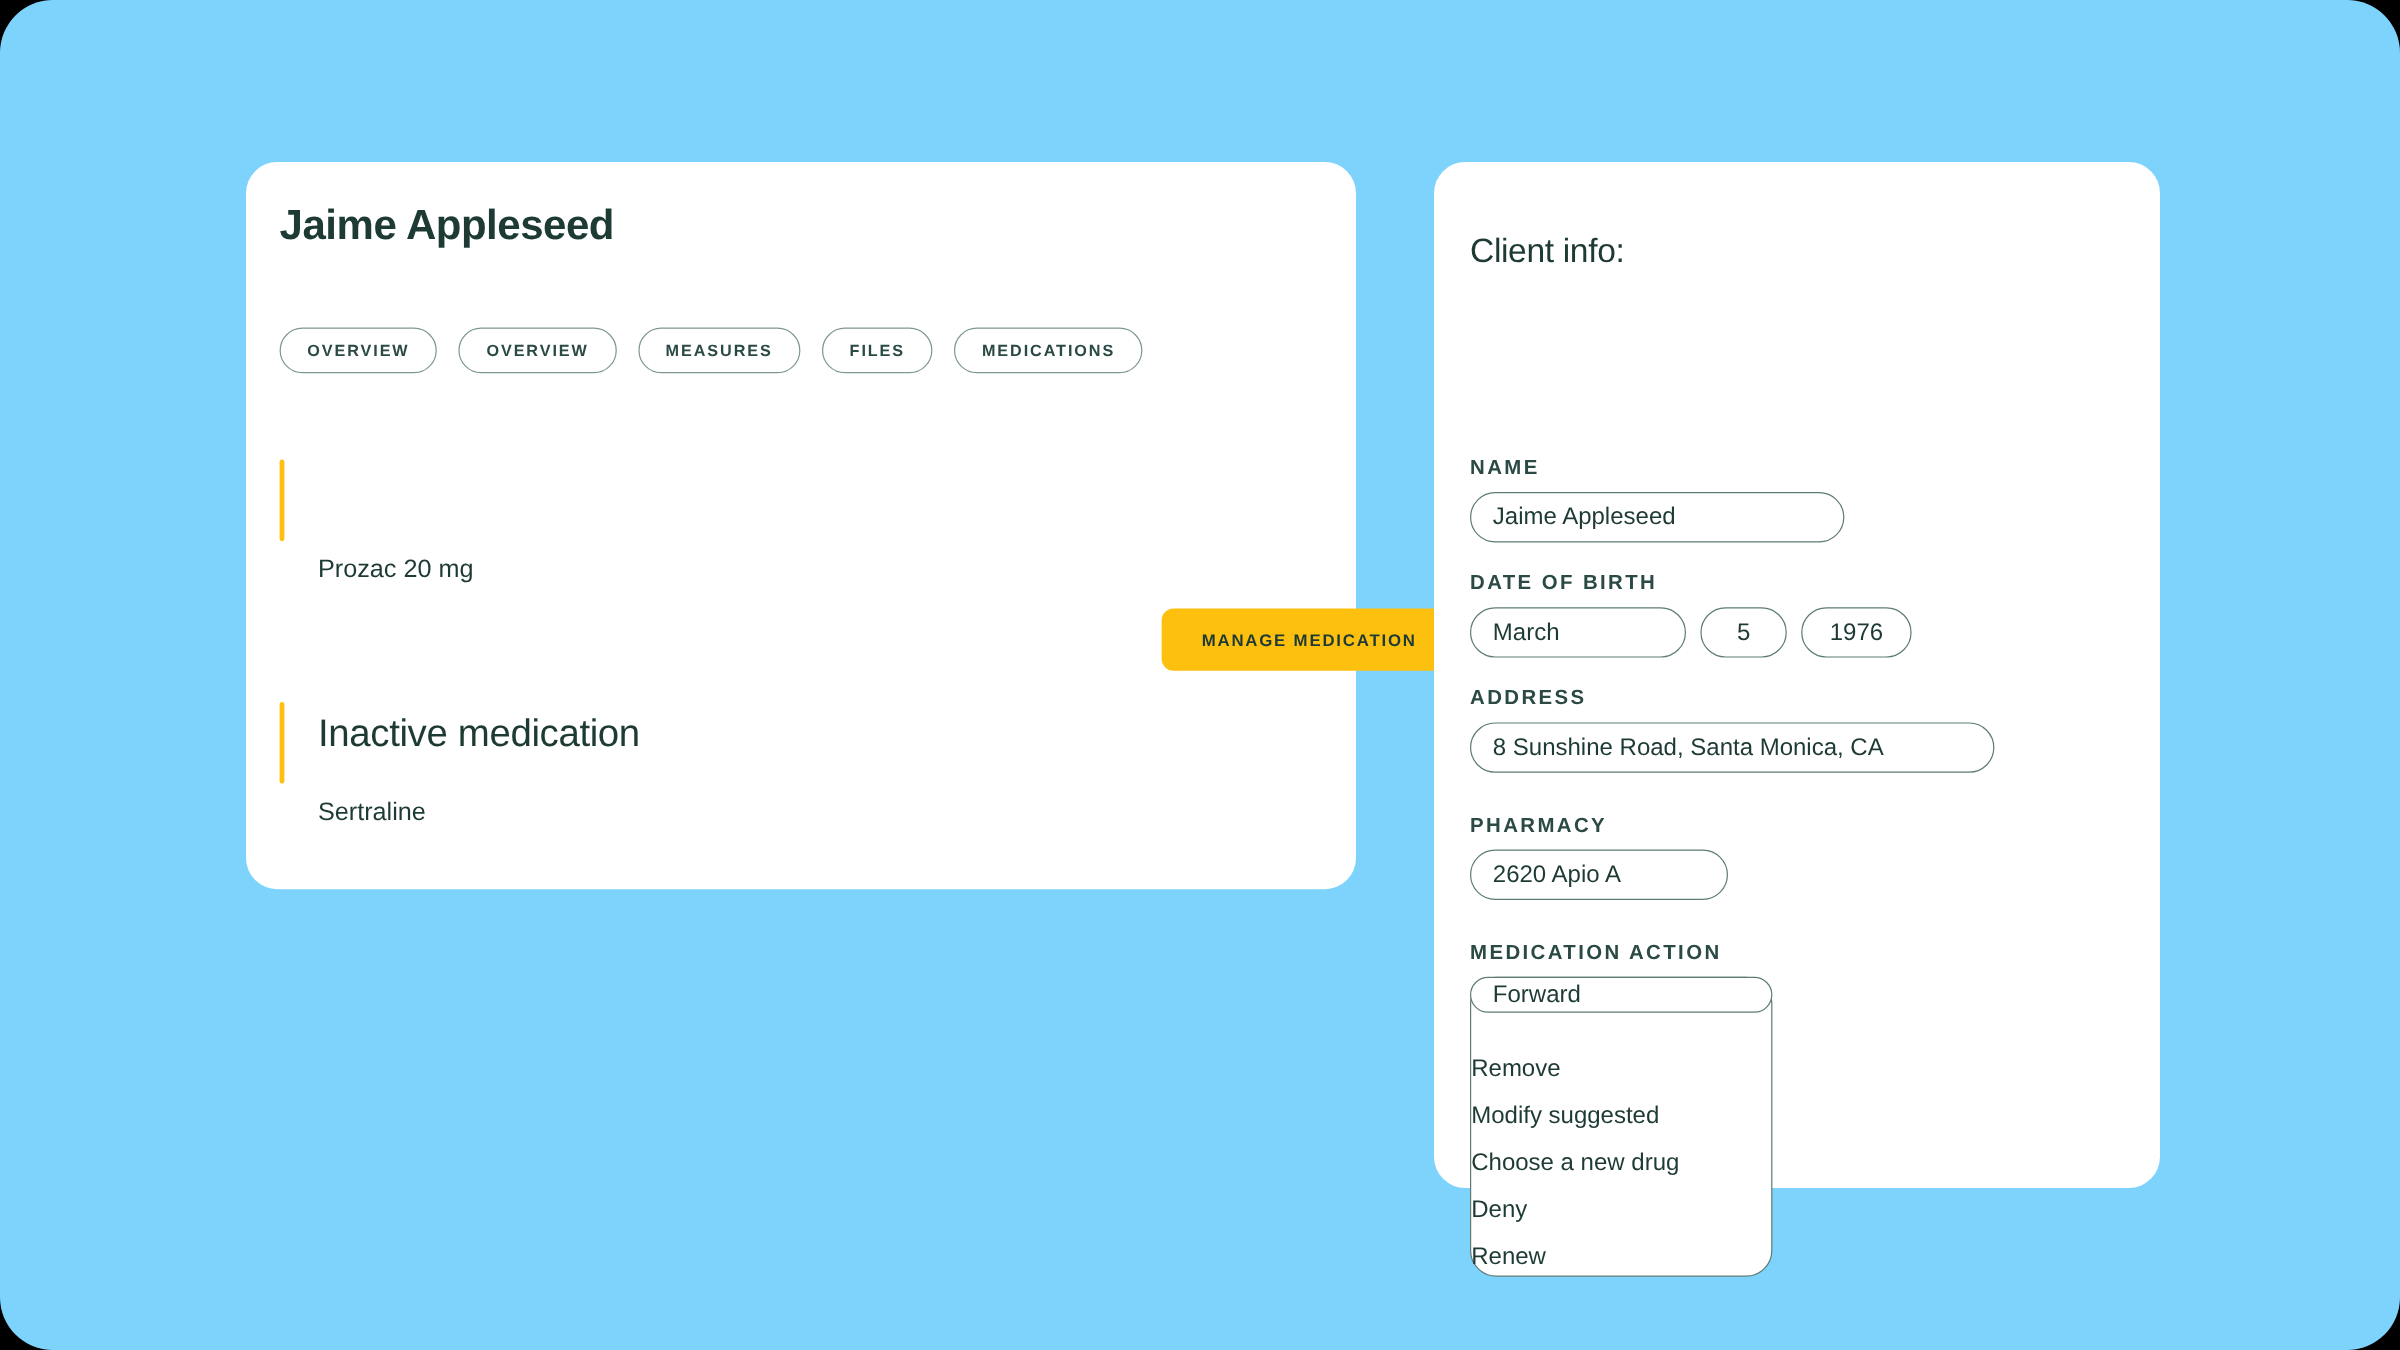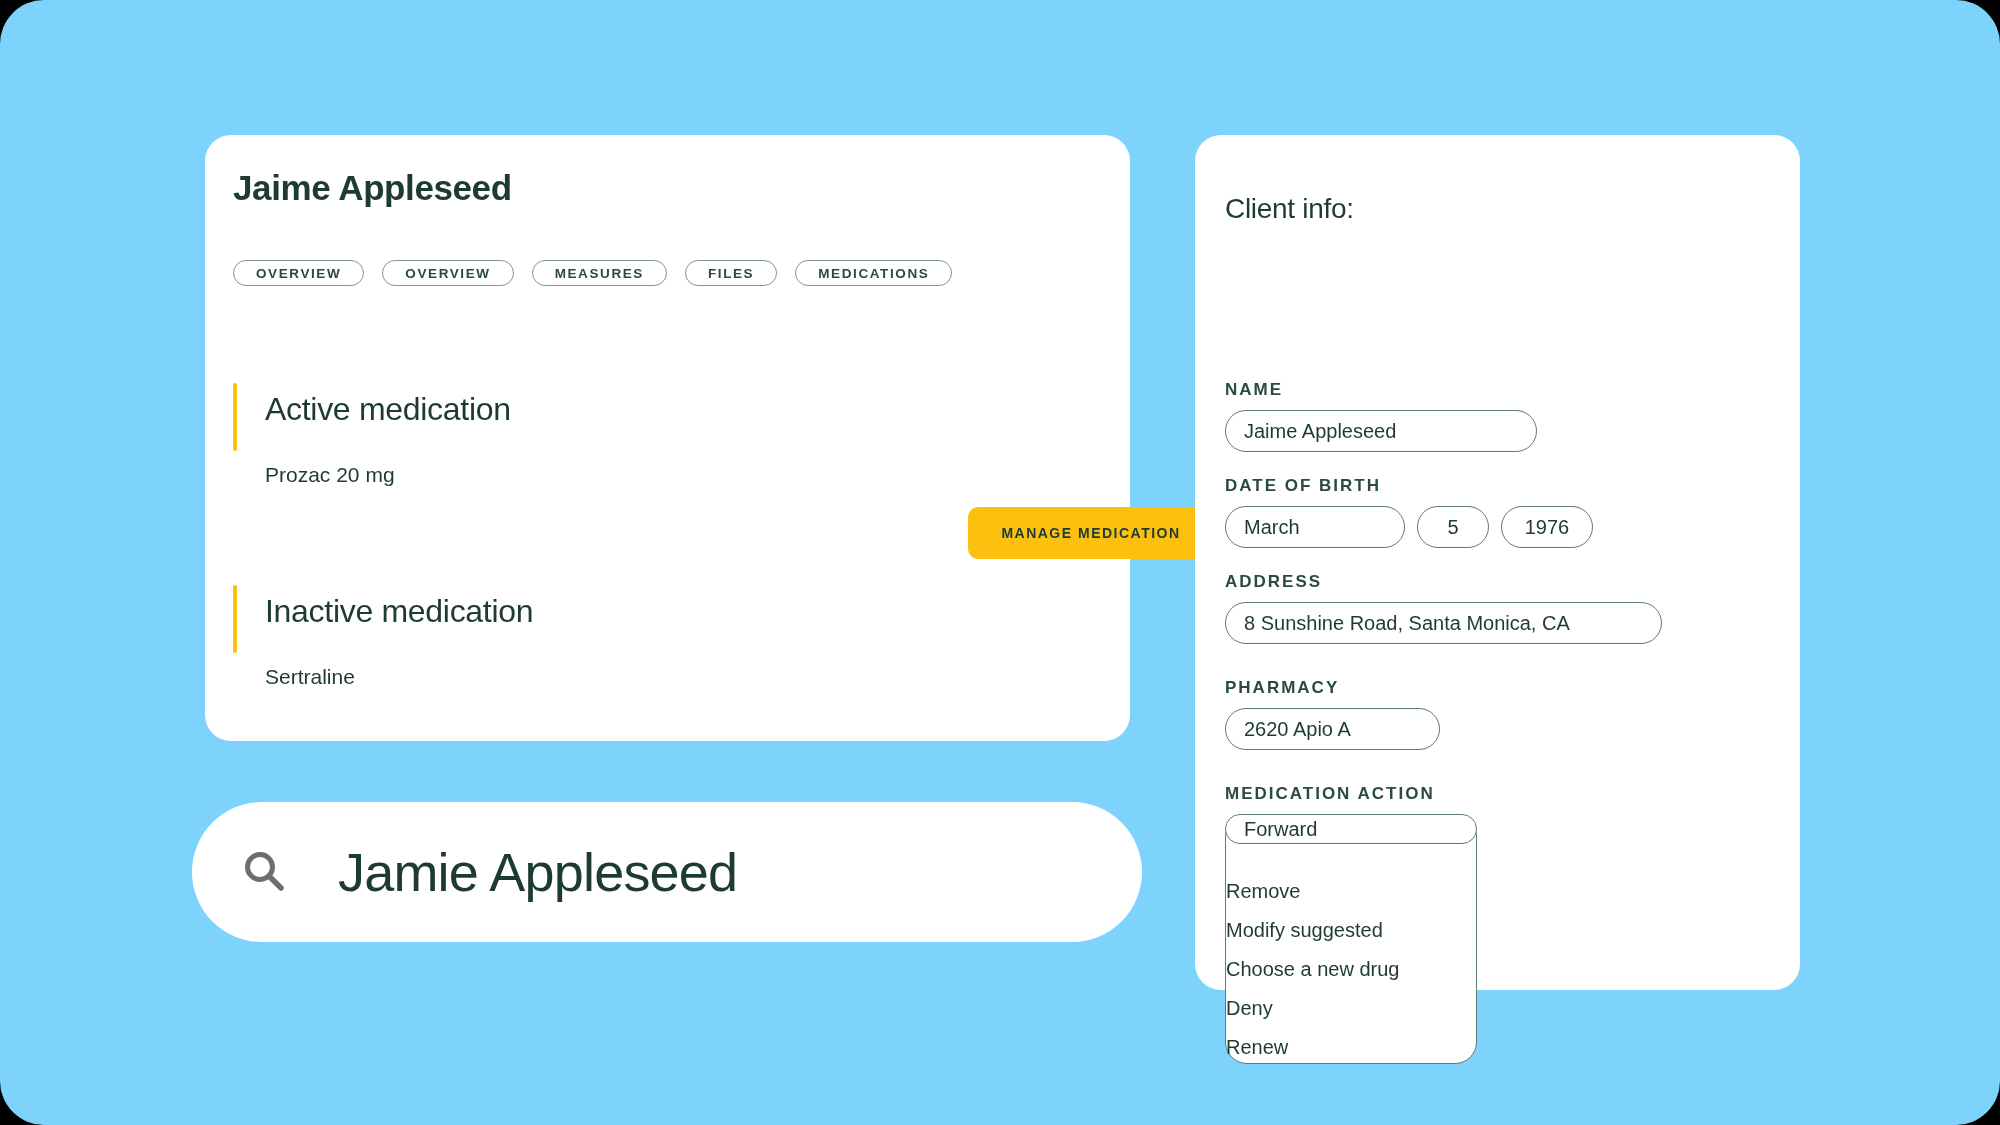--- a/index.html
+++ b/index.html
@@ -53,32 +53,33 @@
   #tabs {
     position: absolute;
     left: 28px;
     top: 125px;
     display: flex;
     gap: 18px;
   }
   .tab-pill {
     border: 1.6px solid #7E9793;
     border-radius: 40px;
-    height: 26px;
+    height: 38px;
     display: flex;
     align-items: center;
     justify-content: center;
     padding: 0 22px;
     font-size: 13.5px;
     font-weight: 700;
     letter-spacing: 1.6px;
     color: #2B4A45;
     background: #FFFFFF;
     box-sizing: border-box;
     white-space: nowrap;
+    margin-top: 13px;
   }
 
   .med-block { position: absolute; left: 28px; }
   .med-bar {
     position: absolute;
     left: 0;
     top: 0;
     width: 4px;
     height: 68px;
     background: #FDC00F;
@@ -297,40 +298,32 @@
     <div id="tabs">
       <div class="tab-pill">OVERVIEW</div>
       <div class="tab-pill">OVERVIEW</div>
       <div class="tab-pill">MEASURES</div>
       <div class="tab-pill">FILES</div>
       <div class="tab-pill">MEDICATIONS</div>
     </div>
 
     <div id="active-med-block" class="med-block">
       <div class="med-bar"></div>
-      <div class="med-heading">Active medication</div>
       <div class="med-item">Prozac 20 mg</div>
     </div>
 
     <button id="manage-medication-button">MANAGE MEDICATION</button>
 
     <div id="inactive-med-block" class="med-block">
       <div class="med-bar"></div>
       <div class="med-heading">Inactive medication</div>
       <div class="med-item">Sertraline</div>
     </div>
   </div>
 
-  <div id="search-bar">
-    <svg id="search-icon" viewBox="0 0 48 48">
-      <circle cx="20" cy="19" r="12.5" fill="none" stroke="#6E6E6E" stroke-width="5"></circle>
-      <line x1="29.5" y1="28.5" x2="41" y2="40" stroke="#6E6E6E" stroke-width="5.5" stroke-linecap="round"></line>
-    </svg>
-    <input id="search-input" type="text" value="Jamie Appleseed" style="">
-  </div>
 
   <div id="right-card" class="card">
 
     <div id="client-info-title">Client info:</div>
 
 
     <div id="name-group" class="field-group">
       <div class="field-label">NAME</div>
       <div class="field-row">
         <div id="name-box" class="field-box">Jaime Appleseed</div>

